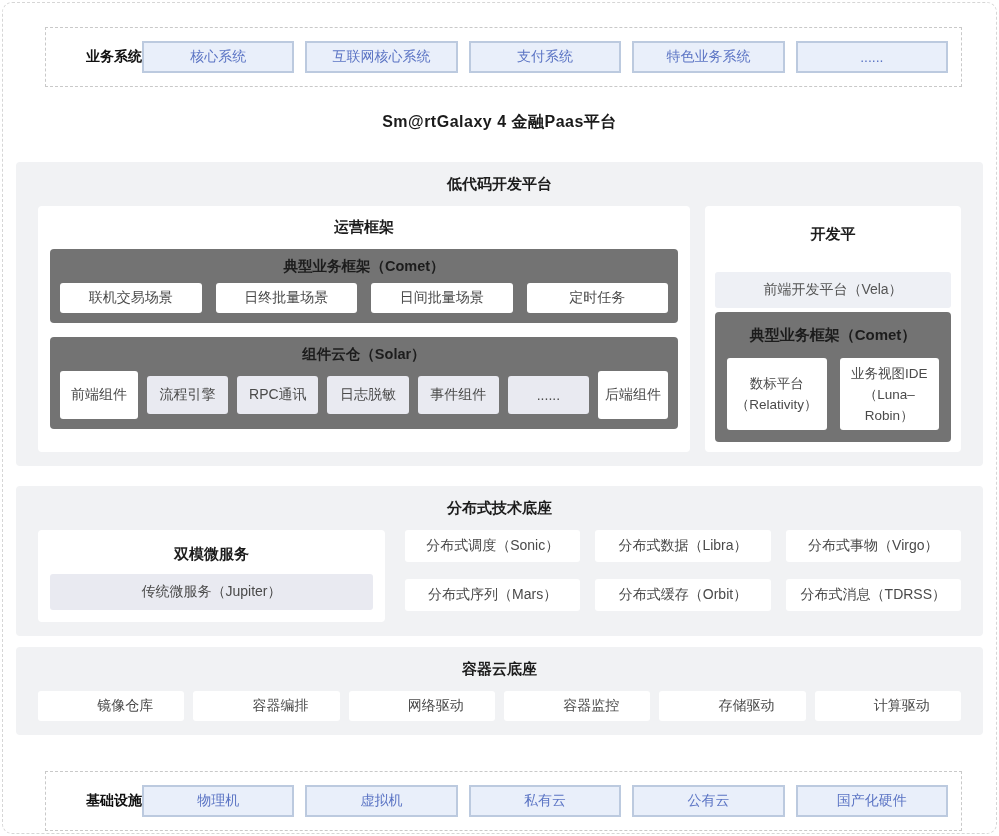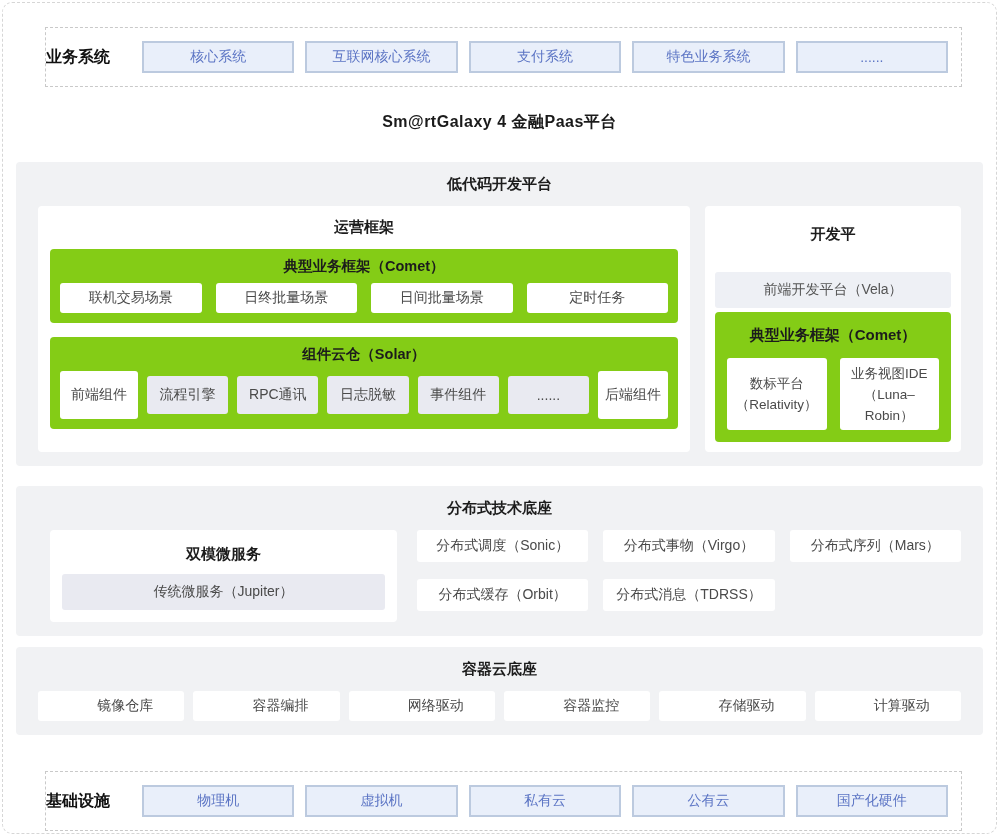--- a/index.html
+++ b/index.html
@@ -13,21 +13,21 @@
     pointer-events:none;
   }
   
   .dashed-band{
     margin-left:45px;width:917px;box-sizing:border-box;
     border:1px dashed #c9c9c9;display:flex;align-items:center;
     padding:13px 0;
   }
   .band-top{margin-top:27px;}
   .band-bottom{margin-top:36px;}
-  .band-label{width:96px;text-align:left;font-weight:bold;font-size:16px;color:#111;}
+  .band-label{width:96px;text-align:right;font-weight:bold;font-size:14px;color:#111;}
   .band-items{flex:1;display:flex;gap:11px;margin-right:13px;}
   .blue-box{
     flex:1;height:32px;box-sizing:border-box;background:#e9effa;
     border:2px solid #bccadf;display:flex;align-items:center;justify-content:center;
     font-size:14px;color:#5b74c4;
   }
   
   .main-title{
     margin-top:24px;text-align:center;font-size:16px;font-weight:bold;color:#1a1a1a;
     line-height:22px;letter-spacing:.5px;
@@ -40,21 +40,21 @@
   .sec-lowcode{margin-top:29px;}
   .sec-distributed{margin-top:20px;}
   .sec-container{margin-top:11px;}
   .section-title{
     text-align:center;font-size:15px;font-weight:bold;color:#1c1c1c;
     line-height:20px;margin-bottom:12px;
   }
   
   .card{background:#ffffff;border-radius:4px;box-sizing:border-box;}
   .card-title{text-align:center;font-size:15px;font-weight:bold;color:#1c1c1c;line-height:20px;}
-  .subcard{background:#84cc16;border-radius:4px;box-sizing:border-box;padding:8px 10px 10px;}
+  .subcard{background:#737373;border-radius:4px;box-sizing:border-box;padding:8px 10px 10px;}
   .subcard-title{text-align:center;font-size:14.5px;font-weight:bold;color:#1c1c1c;line-height:18px;margin-bottom:8px;}
   .white-chip{
     background:#ffffff;border-radius:3px;display:flex;align-items:center;justify-content:center;
     font-size:14px;color:#4a4a4a;
   }
   .gray-chip{
     background:#e9eaf1;border-radius:3px;display:flex;align-items:center;justify-content:center;
     font-size:14px;color:#4a4a4a;
   }
   
@@ -71,21 +71,21 @@
   .dev-title{margin:8px 0 28px;}
   .vela-box{
     background:#eef0f5;border-radius:3px;height:36px;display:flex;align-items:center;justify-content:center;
     font-size:14px;color:#555;margin-bottom:4px;
   }
   .dev-subcard{padding:10px 12px 12px;}
   .dev-subcard .subcard-title{font-size:15px;margin:4px 0 14px;}
   .dev-chips{display:flex;gap:13px;}
   .dev-chip{flex:1;height:72px;flex-direction:column;line-height:21px;font-size:13.5px;text-align:center;}
   
-  .dist-body{display:flex;gap:20px;margin-left:12px;}
+  .dist-body{display:flex;gap:20px;}
   .dual-card{width:347px;padding:8px 12px 12px;flex:none;}
   .dual-title{margin:6px 0 10px;}
   .dual-row{display:flex;gap:13px;}
   .dual-row .gray-chip{flex:1;height:36px;}
   .dist-grid{flex:1;display:grid;grid-template-columns:1fr 1fr 1fr;gap:17px 15px;align-content:start;}
   .dist-grid .white-chip{height:32px;}
   
   .container-row{display:flex;gap:9px;}
   .container-row .white-chip{flex:1;height:30px;padding-left:28px;}
 </style>
@@ -160,20 +160,21 @@
   <div class="section-title">分布式技术底座</div>
   <div class="dist-body">
     <div class="card dual-card">
       <div class="card-title dual-title">双模微服务</div>
       <div class="dual-row">
         <div class="gray-chip">传统微服务（Jupiter）</div>
       </div>
     </div>
     <div class="dist-grid">
       <div class="white-chip">分布式调度（Sonic）</div>
+      <div class="white-chip">分布式数据（Libra）</div>
       <div class="white-chip">分布式事物（Virgo）</div>
       <div class="white-chip">分布式序列（Mars）</div>
       <div class="white-chip">分布式缓存（Orbit）</div>
       <div class="white-chip">分布式消息（TDRSS）</div>
     </div>
   </div>
 </div>
 
 <div class="section sec-container">
   <div class="section-title">容器云底座</div>

